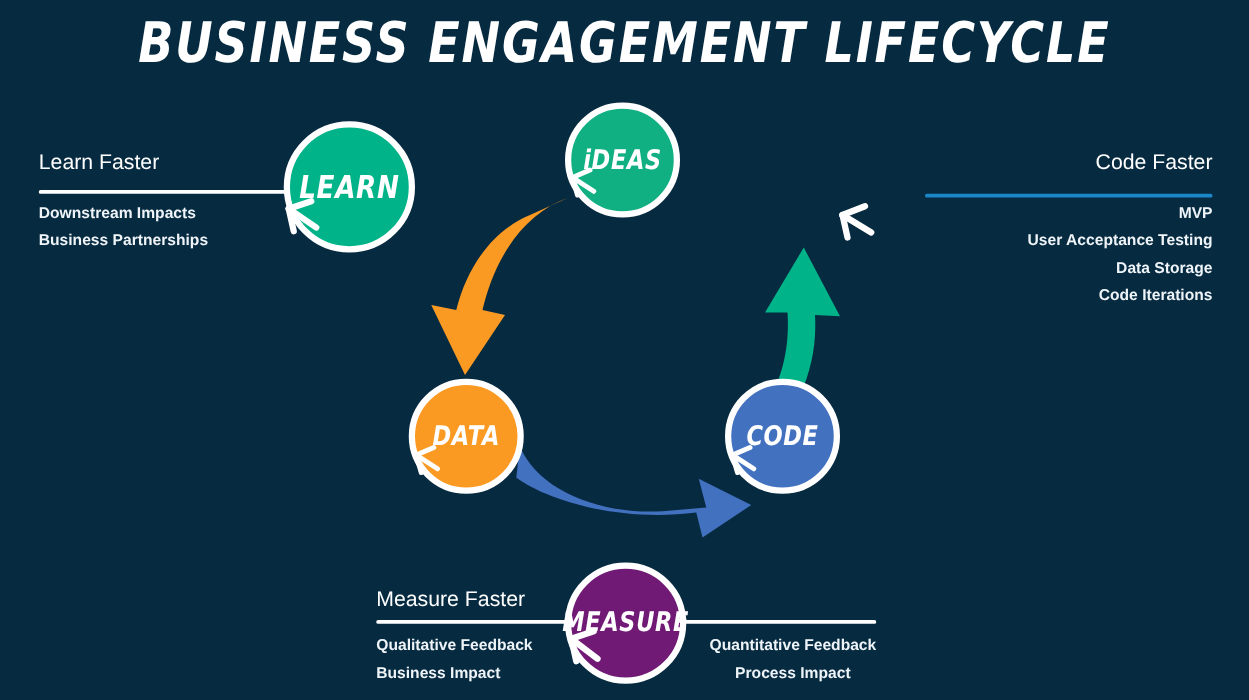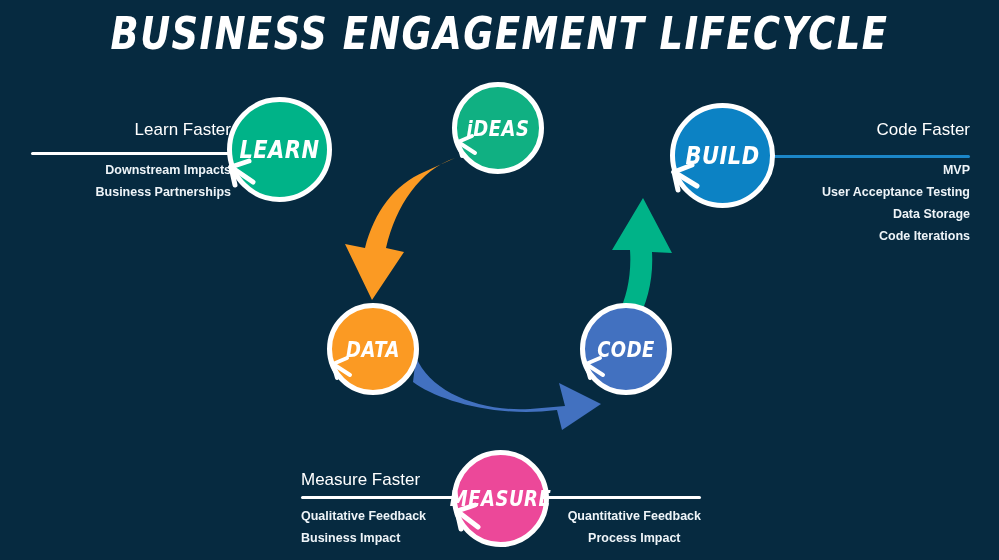--- a/index.html
+++ b/index.html
@@ -51,21 +51,21 @@
   .panel-rule.white { background: #ffffff; }
   .panel-rule.blue  { background: #1b86c8; }
   .panel-item {
     color: #eef4f8;
     font-size: 12.5px;
     font-weight: bold;
     line-height: 22px;
     white-space: nowrap;
   }
 
-  #panel-learn { left: 31px; top: 120px; width: 200px; text-align: right; }
+  #panel-learn { left: 31px; top: 120px; width: 200px; text-align: left; }
   #panel-build { left: 770px; top: 120px; width: 200px; text-align: right; }
 
   
   #panel-measure { position: absolute; left: 301px; top: 470px; width: 400px; }
   #panel-measure .panel-heading { text-align: left; }
   #measure-rule {
     position: absolute;
     left: 301px;
     top: 496px;
     width: 400px;
@@ -106,21 +106,21 @@
     transform: scaleY(1.2);
     white-space: nowrap;
     user-select: none;
   }
 
   #node-learn   { left: 227px; top: 97px;  width: 105px; height: 105px; background: #00b388; }
   #node-build   { left: 670px; top: 103px; width: 105px; height: 105px; background: #0c82c4; }
   #node-ideas   { left: 452px; top: 82px;  width: 92px;  height: 92px;  background: #10b082; }
   #node-data    { left: 327px; top: 303px; width: 92px;  height: 92px;  background: #fb9a23; justify-content: center; }
   #node-code    { left: 580px; top: 303px; width: 92px;  height: 92px;  background: #4271c0; }
-  #node-measure { left: 452px; top: 450px; width: 97px;  height: 97px;  background: #ec4899; }
+  #node-measure { left: 452px; top: 450px; width: 97px;  height: 97px;  background: #701a75; }
 
   #node-learn   .node-label { font-size: 21px; }
   #node-build   .node-label { font-size: 21px; }
   #node-ideas   .node-label { font-size: 18px; }
   #node-data    .node-label { font-size: 18px; }
   #node-code    .node-label { font-size: 18px; }
   #node-measure .node-label { font-size: 18px; }
 
   
   #cycle-svg, #tick-svg {
@@ -198,23 +198,20 @@
              L 643 198
              L 672 253
              L 652 252
              C 655 303 630 344 598 364
              Z" fill="#00b388"></path>
   </svg>
 
   <div class="node" id="node-learn">
     <span class="node-label">LEARN</span>
   </div>
-  <div class="node" id="node-build">
-    <span class="node-label">BUILD</span>
-  </div>
   <div class="node" id="node-ideas">
     <span class="node-label">iDEAS</span>
   </div>
   <div class="node" id="node-data">
     <span class="node-label">DATA</span>
   </div>
   <div class="node" id="node-code">
     <span class="node-label">CODE</span>
   </div>
   <div class="node" id="node-measure">

